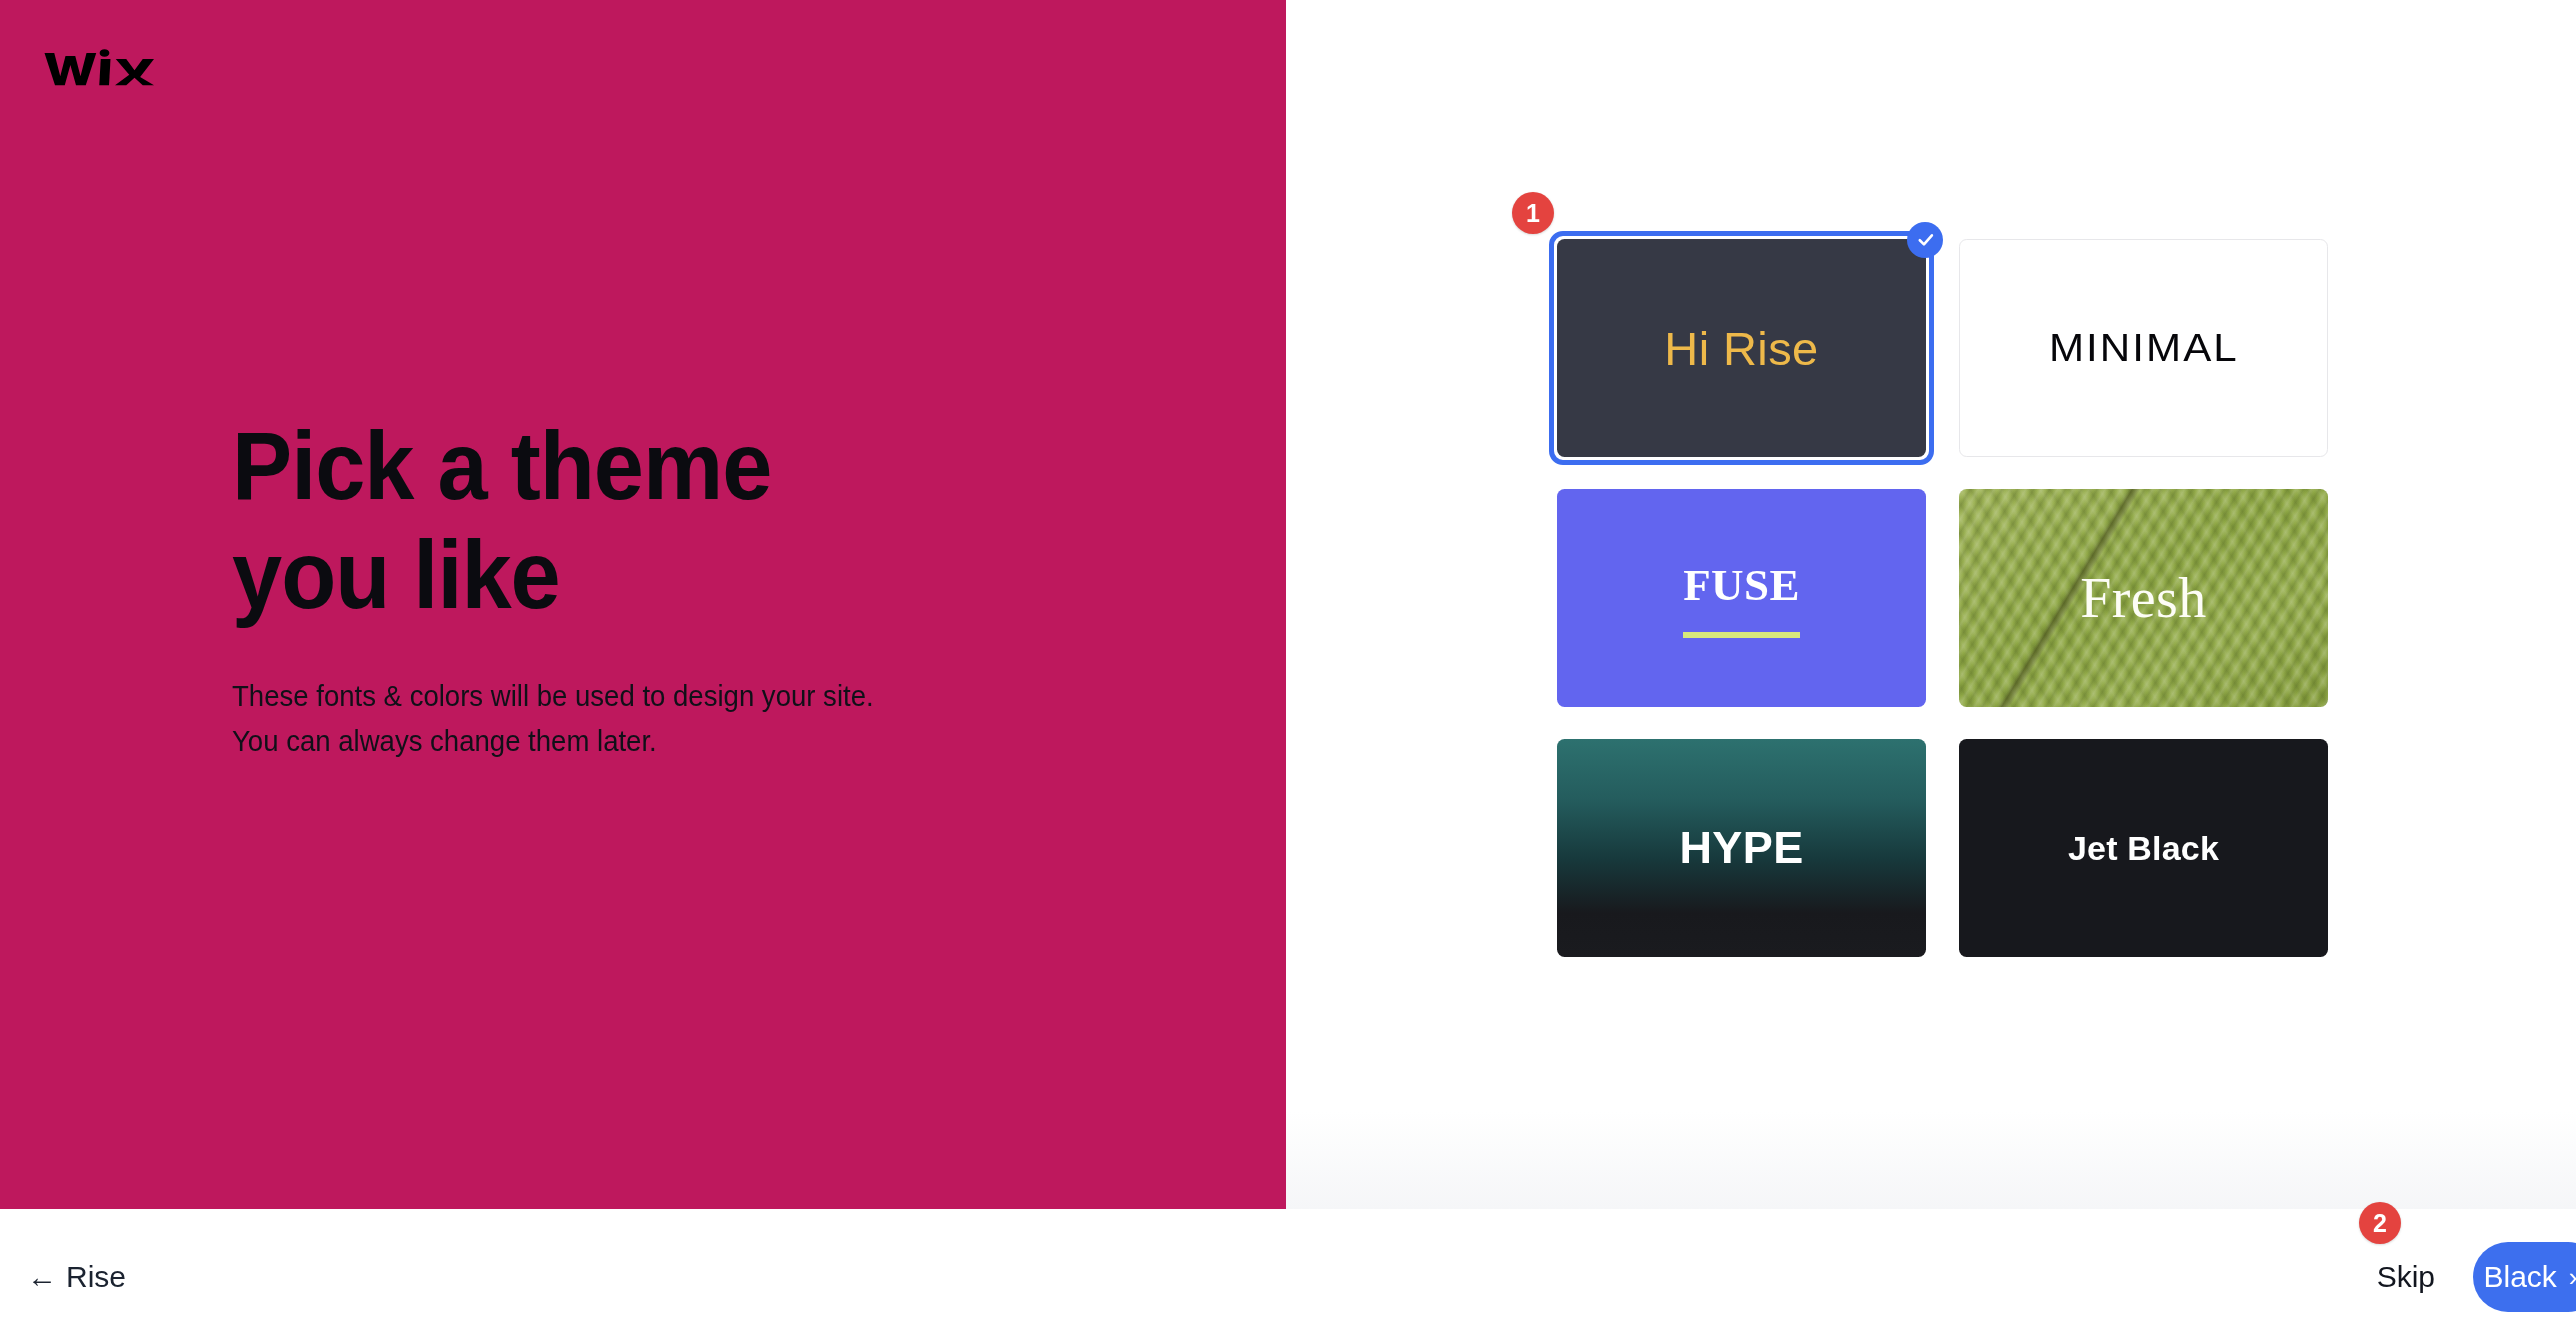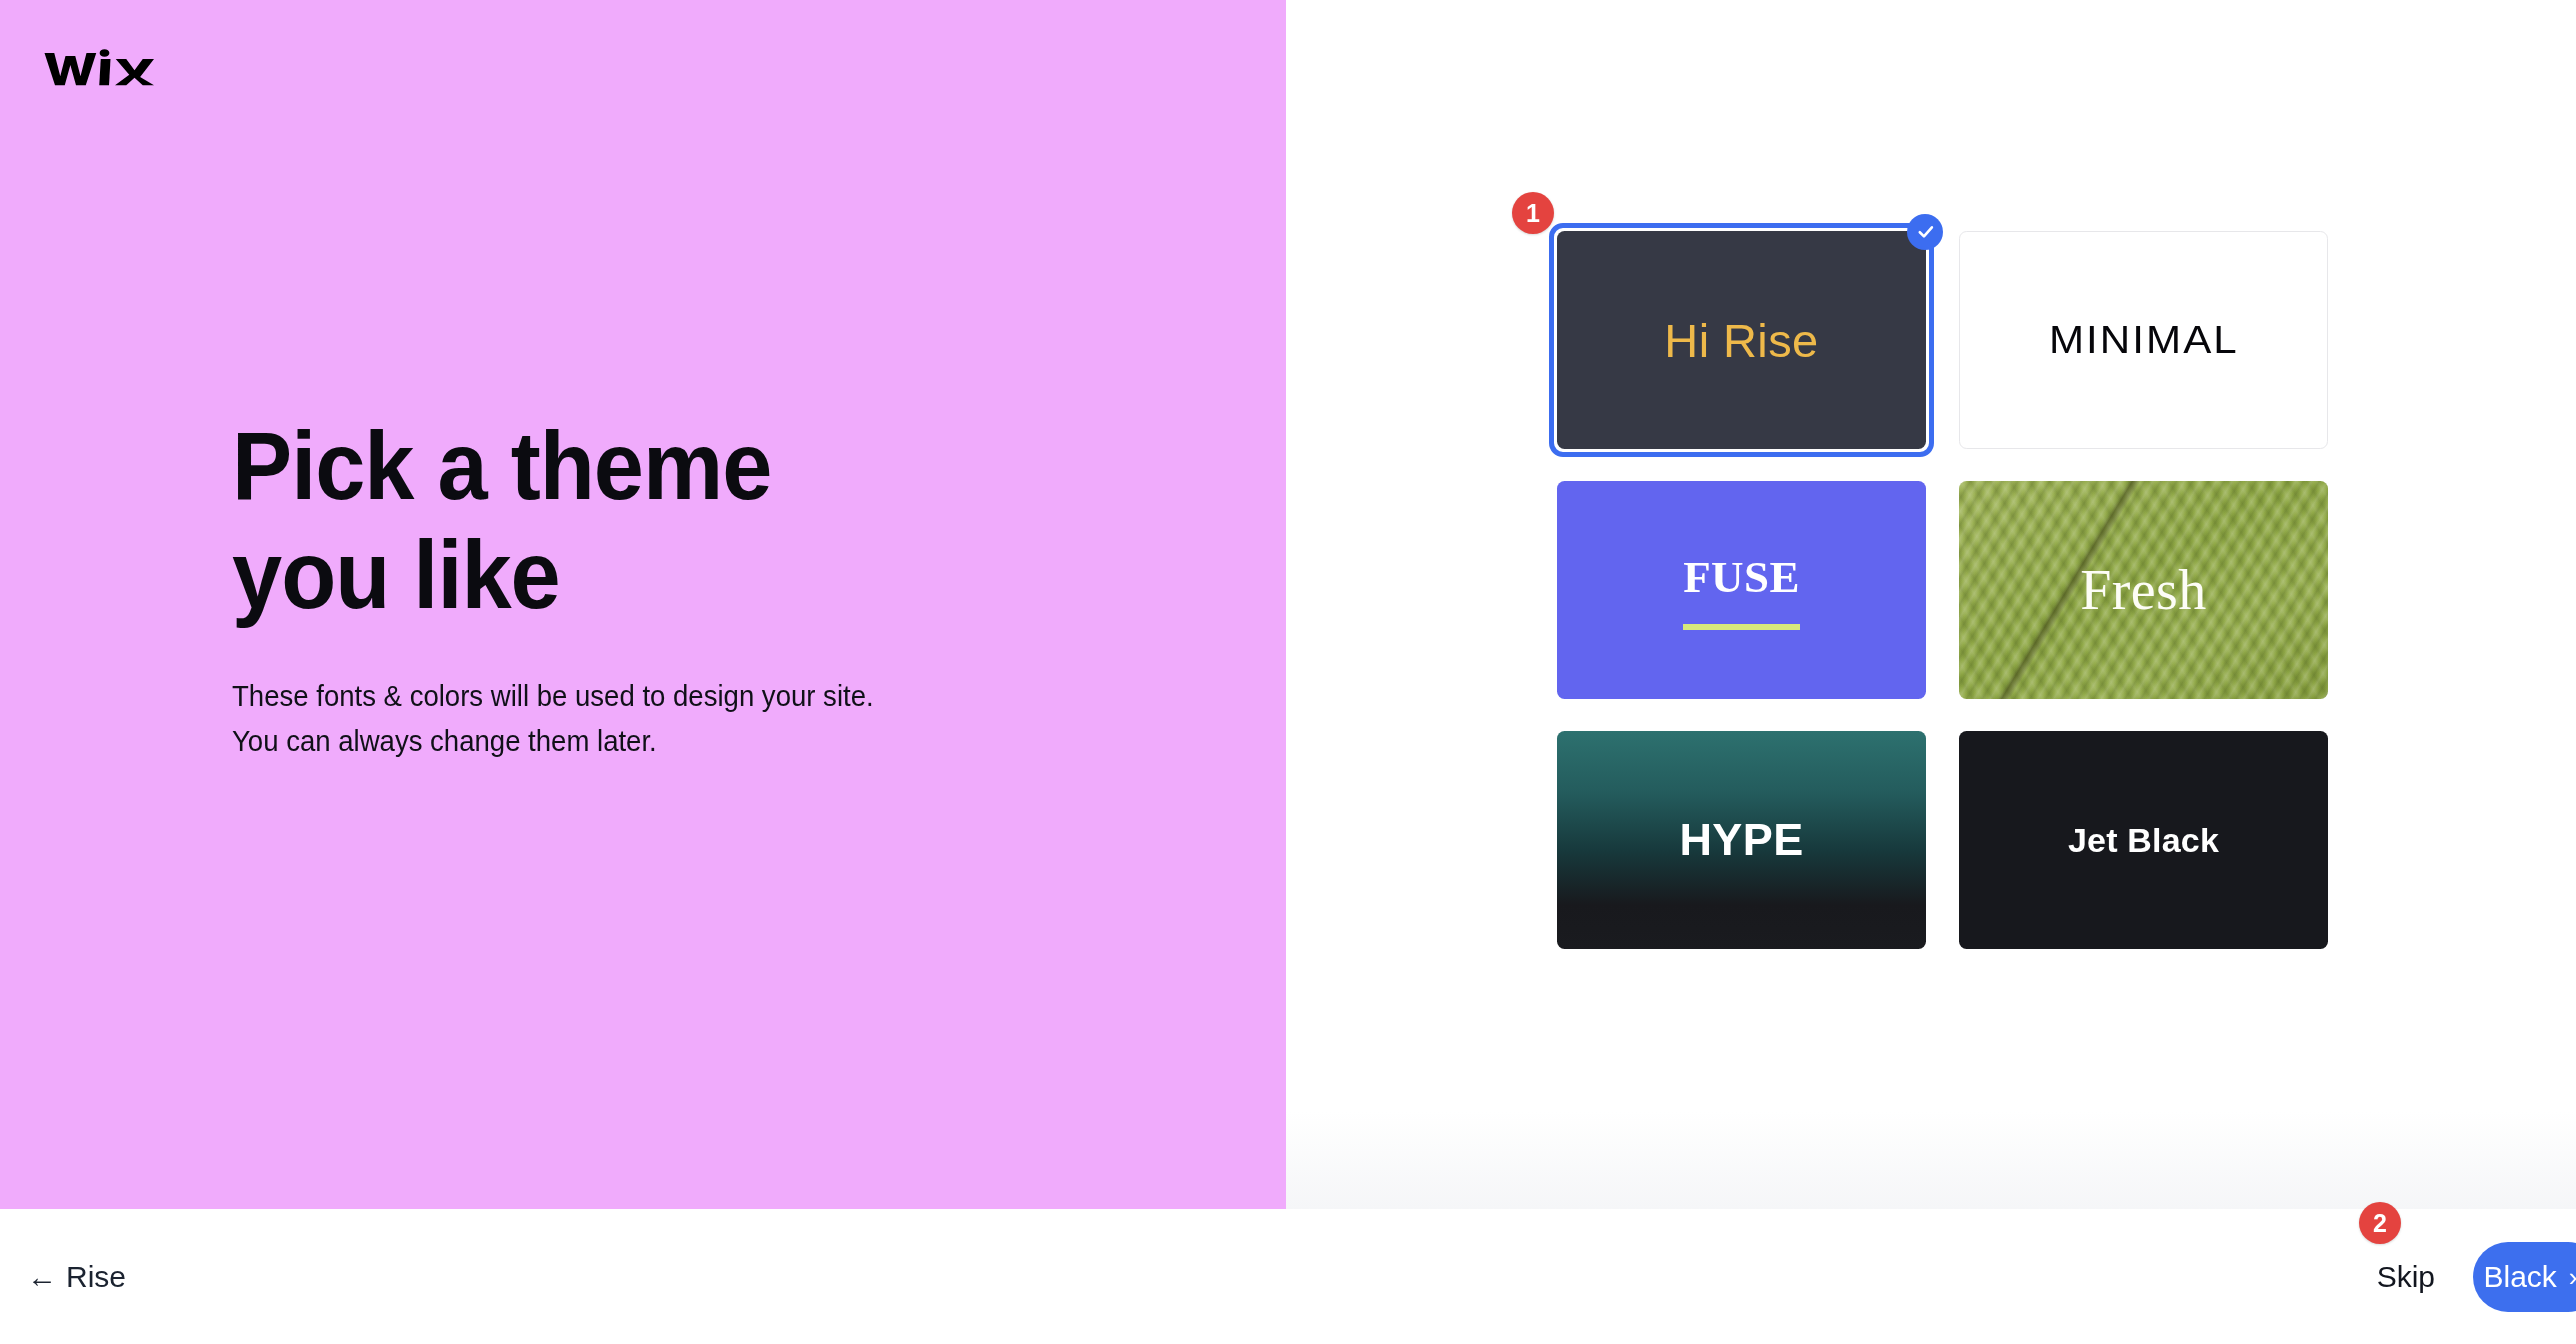--- a/index.html
+++ b/index.html
@@ -22,21 +22,21 @@
     background: #ffffff;
   }
 
   
   .left-panel {
     position: absolute;
     left: 0;
     top: 0;
     width: 1286px;
     height: 1209px;
-    background: #f0abfc;
+    background: #be185d;
   }
 
   .wix-logo {
     position: absolute;
     left: 41px;
     top: 44px;
     width: 136px;
     height: 45px;
   }
   .wix-logo svg { display: block; }
@@ -88,21 +88,21 @@
     left: 0;
     bottom: 0;
     width: 100%;
     height: 98px;
     background: linear-gradient(to bottom, rgba(247,247,249,0) 0%, rgba(245,246,248,1) 100%);
   }
 
   .theme-grid {
     position: absolute;
     left: 271px;
-    top: 231px;
+    top: 239px;
     display: grid;
     grid-template-columns: 369px 369px;
     grid-template-rows: 218px 218px 218px;
     column-gap: 33px;
     row-gap: 32px;
   }
 
   .theme-card {
     position: relative;
     border-radius: 1px;

